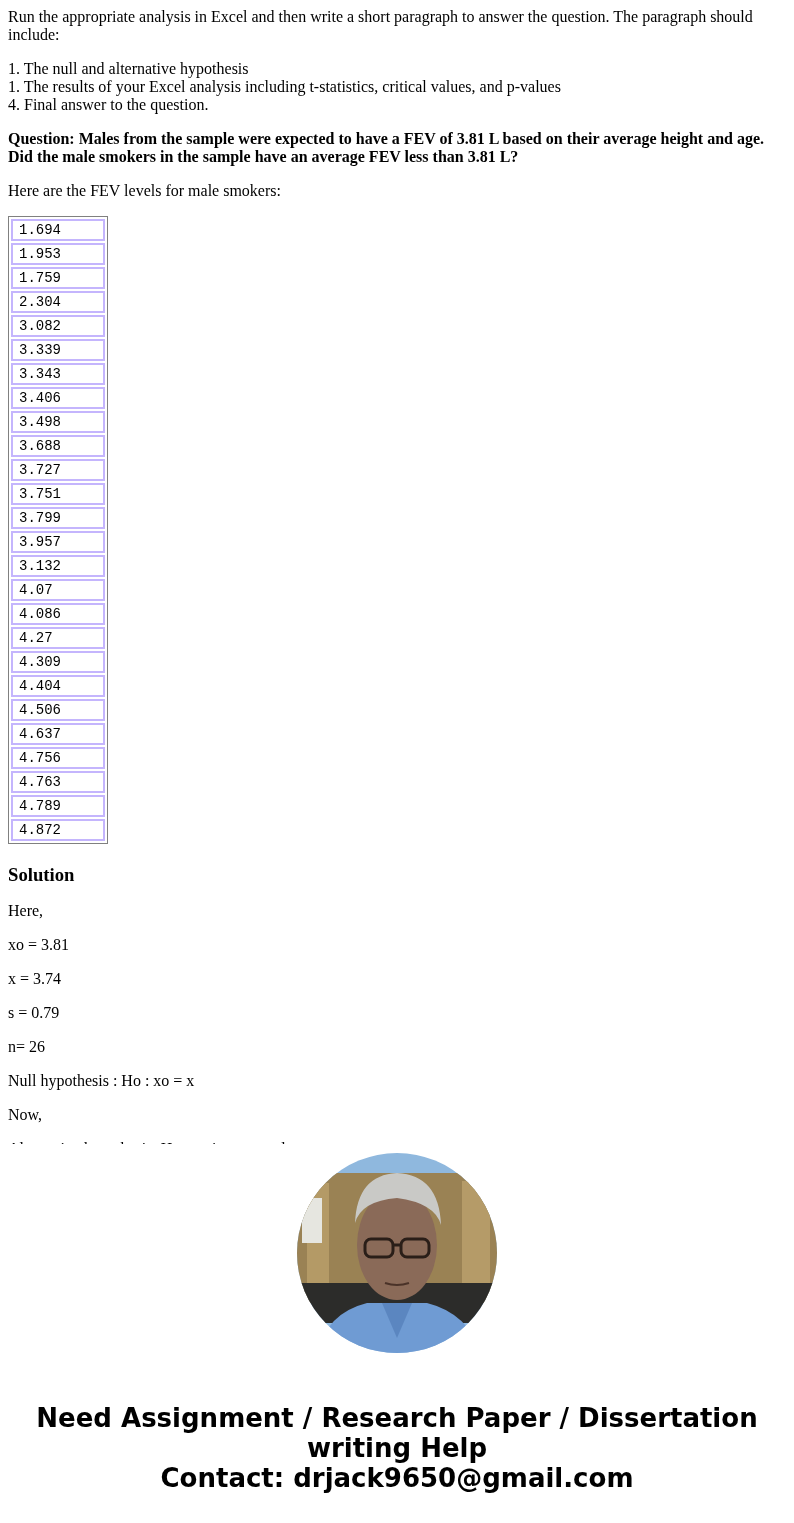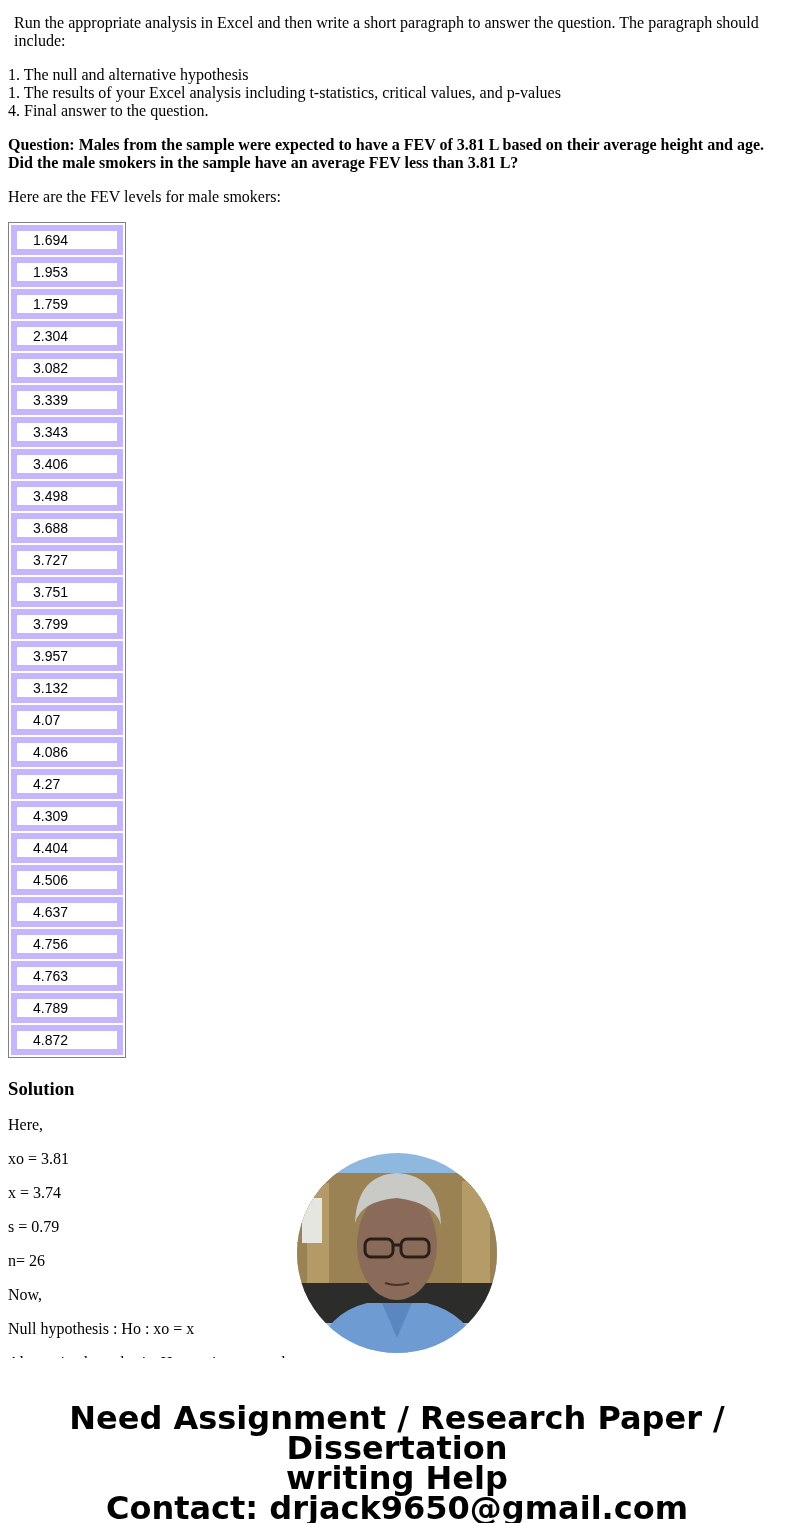--- a/index.html
+++ b/index.html
@@ -9,39 +9,39 @@
       overflow: hidden;
       font-family: "Liberation Serif", "DejaVu Serif", serif;
       font-size: 16px;
       color: #000;
       position: relative;
     }
     .content {
       padding: 8px 8px 0 8px;
       line-height: 18px;
     }
-    .prompt { margin: 6px; }
+    .prompt { margin: 0; }
     .list { margin: 16px 0 12px 0; }
     .list-item { display: block; }
     .question { margin: 16px 0 0 0; font-weight: bold; }
     .intro { margin: 16px 0 0 0; }
     table.fev {
       margin-top: 16px;
       border: 1px solid #808080;
       border-collapse: separate;
       border-spacing: 2px;
     }
     table.fev td {
-      border: 6px solid #c4b5fd;
+      border: 2px solid #c4b5fd;
       width: 84px;
       height: 18px;
-      padding: 0 0 0 16px;
+      padding: 0 0 0 6px;
       font-size: 16px;
       line-height: 18px;
-      font-family: Liberation Sans, sans-serif;
+      font-family: Liberation Mono, monospace;
       font-size: 14px;
     }
     .solution-clip {
       height: 300px;
       overflow: hidden;
       position: relative;
     }
     h3.solution-title {
       font-size: 18.7px;
       font-weight: bold;
@@ -59,21 +59,21 @@
       overflow: hidden;
     }
     .promo {
       position: absolute;
       left: 0;
       top: 1403px;
       width: 794px;
       text-align: center;
       font-family: "DejaVu Sans", sans-serif;
       font-weight: bold;
-      font-size: 32px;
+      font-size: 26px;
       line-height: 30px;
       letter-spacing: 0px;
     }
     .promo span { display: block; }
   </style>
 </head>
 <body>
 
 <div class="content">
   <p class="prompt">Run the appropriate analysis in Excel and then write a short paragraph to answer the question. The paragraph should include:</p>
@@ -171,22 +171,22 @@
     </tbody>
   </table>
 
   <div class="solution-clip">
     <h3 class="solution-title">Solution</h3>
     <p class="sol-line">Here,</p>
     <p class="sol-line">xo = 3.81</p>
     <p class="sol-line">x = 3.74</p>
     <p class="sol-line">s = 0.79</p>
     <p class="sol-line">n= 26</p>
+    <p class="sol-line">Null hypothesis : Ho : xo = x</p>
     <p class="sol-line">Now,</p>
-    <p class="sol-line">Null hypothesis : Ho : xo = x</p>
     <p class="sol-line">Alternative hypothesis: Ha : xo is not equal to x.</p>
   </div>
 </div>
 
 <div class="avatar-wrap">
   <svg width="200" height="200" viewBox="0 0 200 200">
     <rect width="200" height="200" fill="#8fb8de"></rect>
     <rect x="0" y="20" width="200" height="130" fill="#9a8254"></rect>
     <rect x="10" y="30" width="22" height="100" fill="#b49a66"></rect>
     <rect x="165" y="28" width="28" height="105" fill="#b59b68"></rect>

